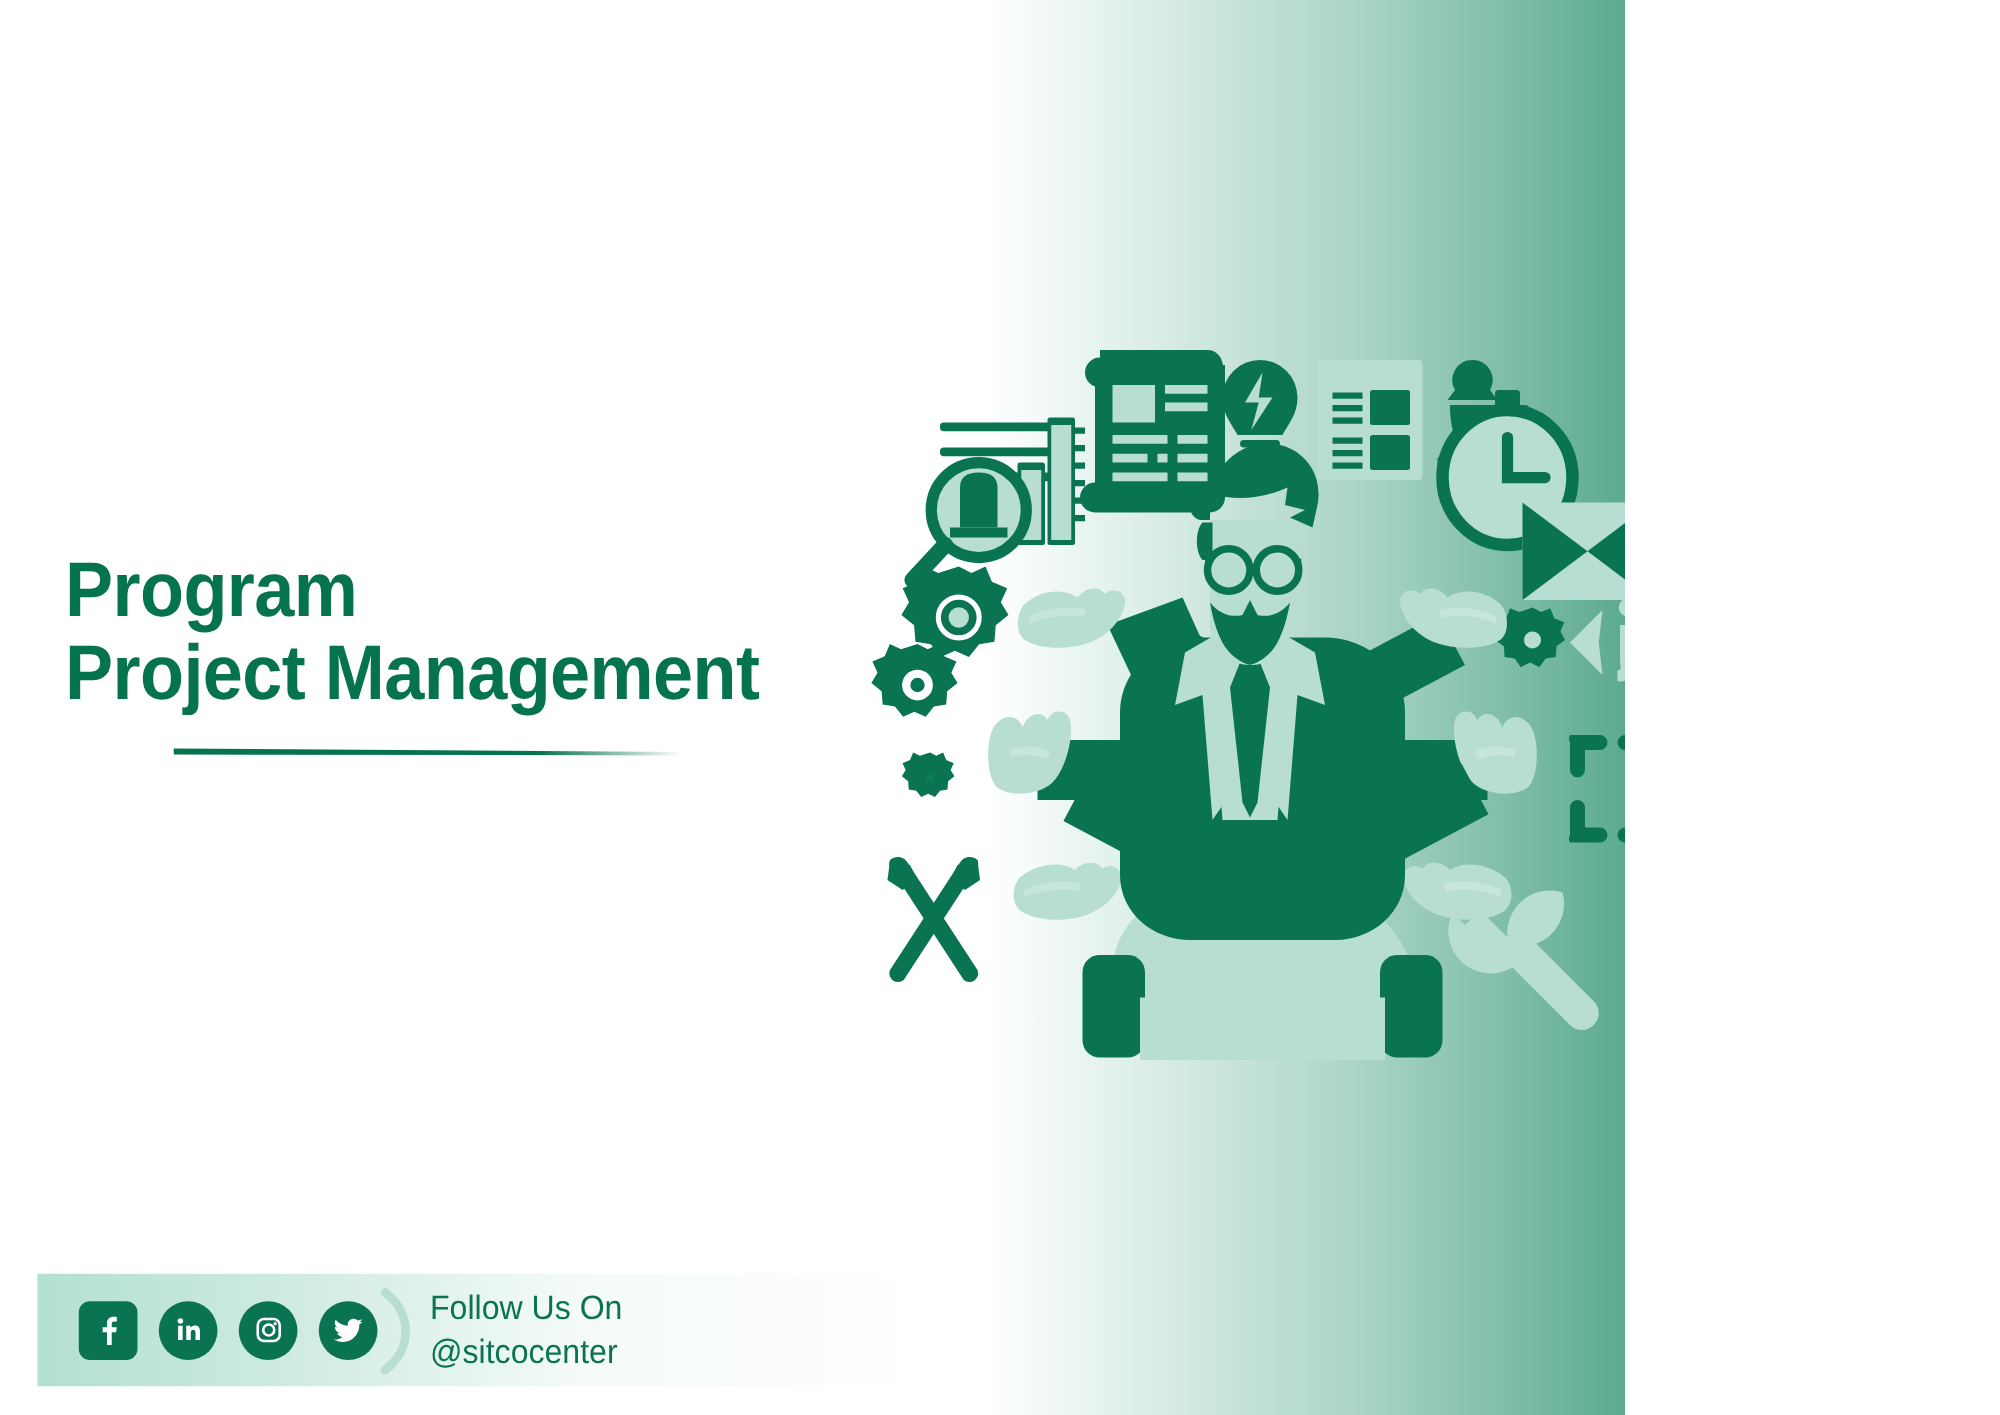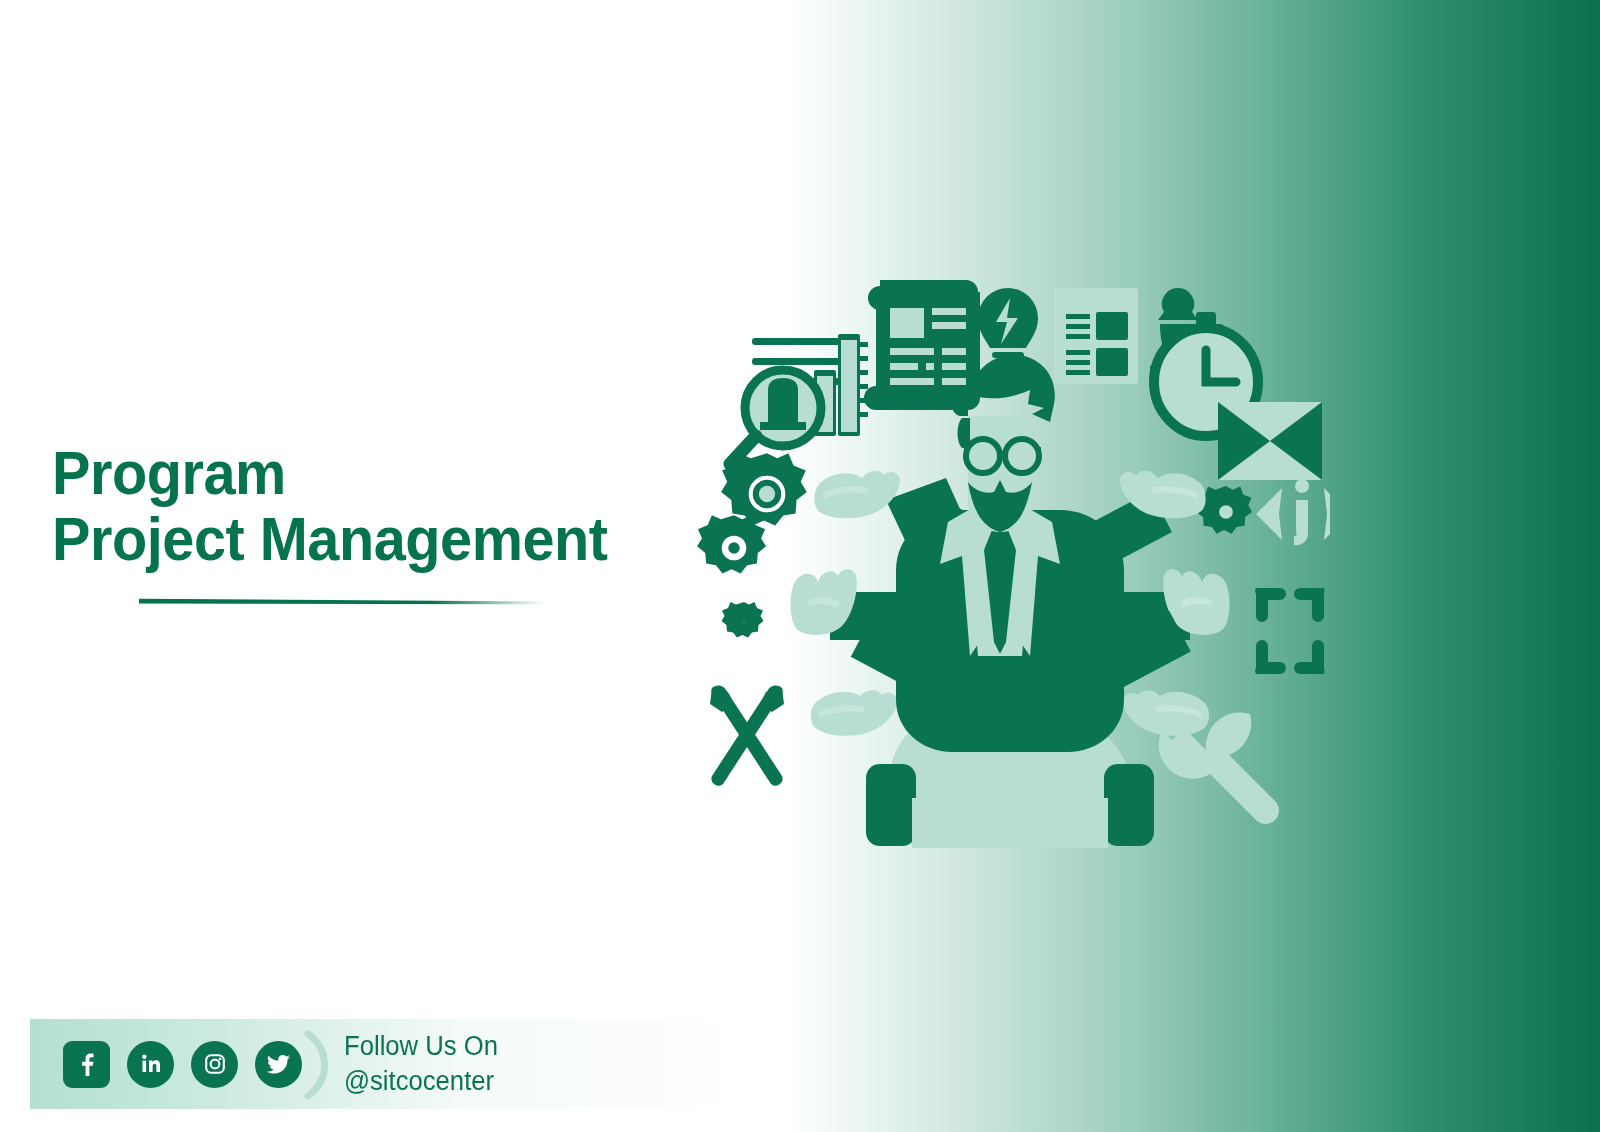--- a/index.html
+++ b/index.html
@@ -2,21 +2,21 @@
 <html><head>
 <meta charset="utf-8">
 <style>
   html, body {
     margin: 0;
     padding: 0;
     background: #ffffff;
   }
   #slide {
     position: relative;
-    width: 1600px;
+    width: 1300px;
     height: 1132px;
     overflow: hidden;
     font-family: "Liberation Sans", sans-serif;
     background: #ffffff;
   }
   
   .bg-gradient {
     position: absolute;
     inset: 0;
     background: linear-gradient(to right,

